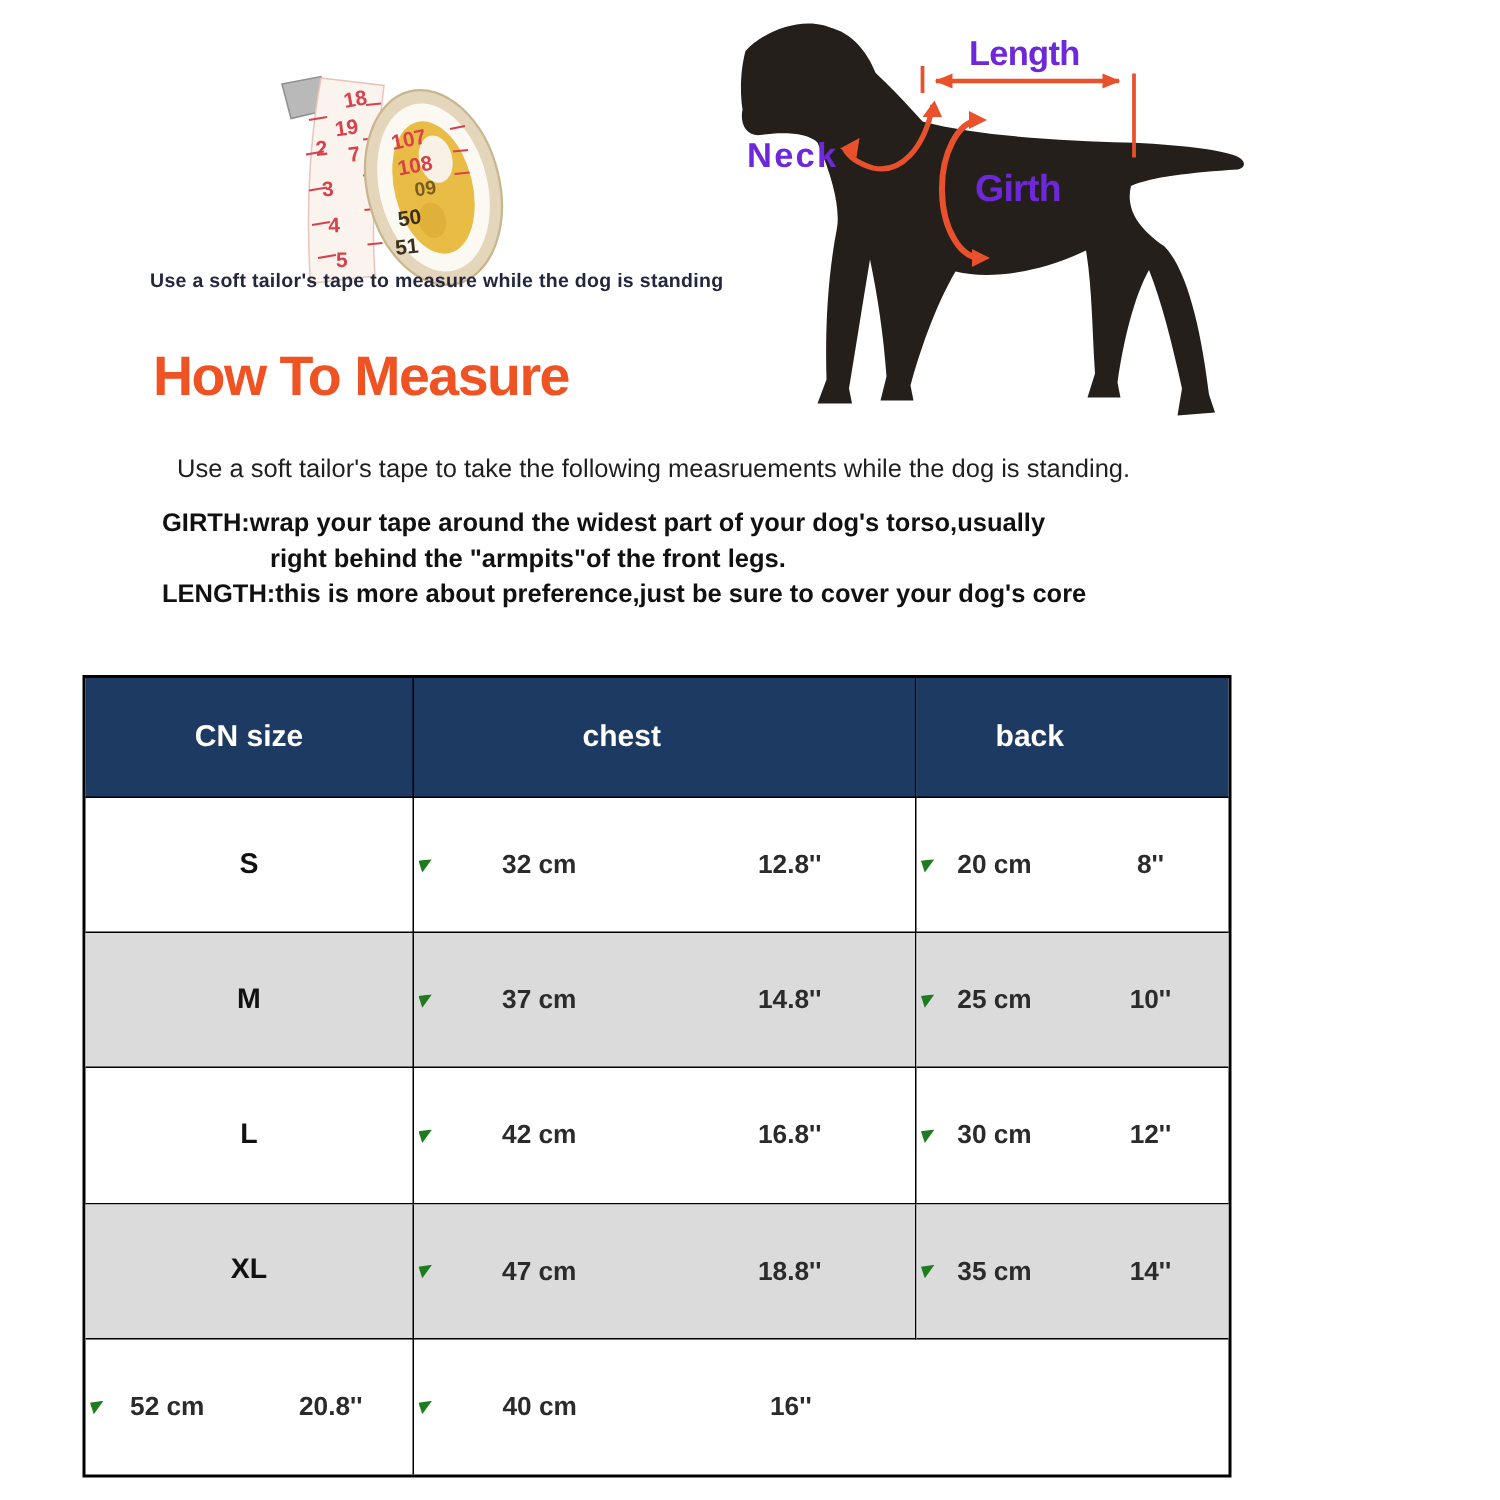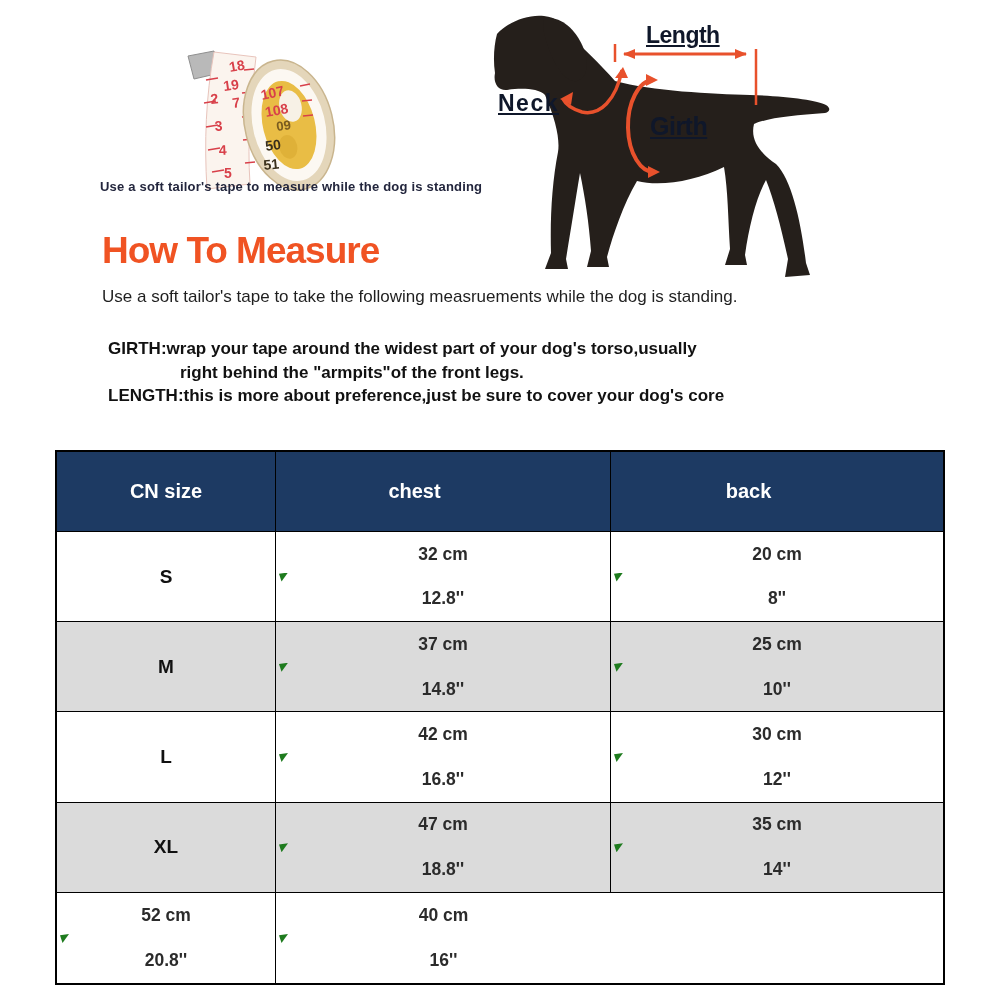--- a/index.html
+++ b/index.html
@@ -19,58 +19,58 @@
     position:absolute; left:100px; top:179px; font-size:13px; font-weight:bold;
     color:#23263d; white-space:nowrap; letter-spacing:0.2px;
   }
 
   .heading {
     position:absolute; left:102px; top:230px; margin:0;
     font-size:37px; font-weight:800; color:#f05323; letter-spacing:-1px; white-space:nowrap;
   }
 
   .intro {
-    position:absolute; left:102px; top:287px; margin:0;
+    position:absolute; left:102px; top:287px; margin:16px;
     font-size:17px; color:#1f1f1f; white-space:nowrap;
   }
 
   .instructions {
     position:absolute; left:108px; top:337px; font-size:17px; font-weight:bold;
     color:#111111; line-height:23.5px; white-space:nowrap;
   }
   .instructions .indent { margin-left:72px; }
 
   
   .dog-figure { position:absolute; left:440px; top:0; width:460px; height:300px; }
   .dog-figure svg { position:absolute; left:0; top:0; width:100%; height:100%; }
-  .diag-label { position:absolute; color:#0f172a; font-weight:800; white-space:nowrap;text-decoration:underline; }
+  .diag-label { position:absolute; color:#6d28d9; font-weight:800; white-space:nowrap; }
   .label-length { left:206px; top:22px;  font-size:23px; letter-spacing:-0.5px; }
   .label-neck   { left:58px;  top:90px;  font-size:23px; letter-spacing:1.5px; }
   .label-girth  { left:210px; top:112px; font-size:25px; letter-spacing:-0.5px; }
 
   
   .size-table {
-    position:absolute; left:55px; top:450px; width:890px; height:535px;
+    position:absolute; left:55px; top:450px; width:766px; height:535px;
     border:2px solid #000; box-sizing:border-box; background:#fff;
     display:grid; grid-template-columns:219px 335px 1fr;
     grid-template-rows:80px repeat(5, 1fr);
   }
   .cell { border-right:1.5px solid #000; border-bottom:1.5px solid #000; box-sizing:border-box; position:relative; }
   .cell.last-col { border-right:none; }
   .cell.last-row { border-bottom:none; }
   .header-cell {
     background:#1d3a63; color:#ffffff; display:flex; align-items:center; justify-content:center;
     font-size:20px; font-weight:bold;
   }
   .header-cell .shift { position:relative; left:-45px;margin-left:33px; }
   .size-cell {
     display:flex; align-items:center; justify-content:center;
     font-size:19px; font-weight:bold; color:#111;
   }
-  .value-cell { display:flex; flex-direction:column; }
+  .value-cell { display:flex; flex-direction:row; }
   .value-cell .val {
     flex:1; display:flex; align-items:center; justify-content:center;
     font-size:17.5px; font-weight:bold; color:#2b2b2b;
   }
   .striped { background:#dbdbdb; }
   .marker {
     position:absolute; left:3px; top:50%; margin-top:-4px; width:9px; height:9px;
     background:#1e7b1e; clip-path:polygon(0 14%, 100% 0, 28% 100%);
   }
 </style>

